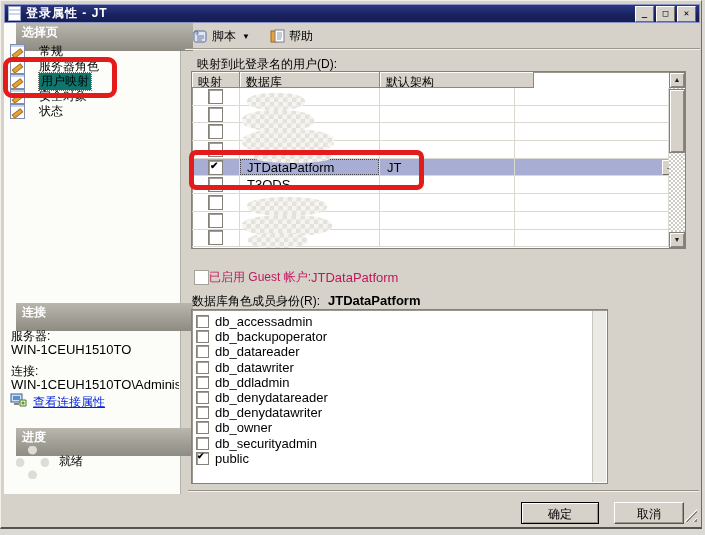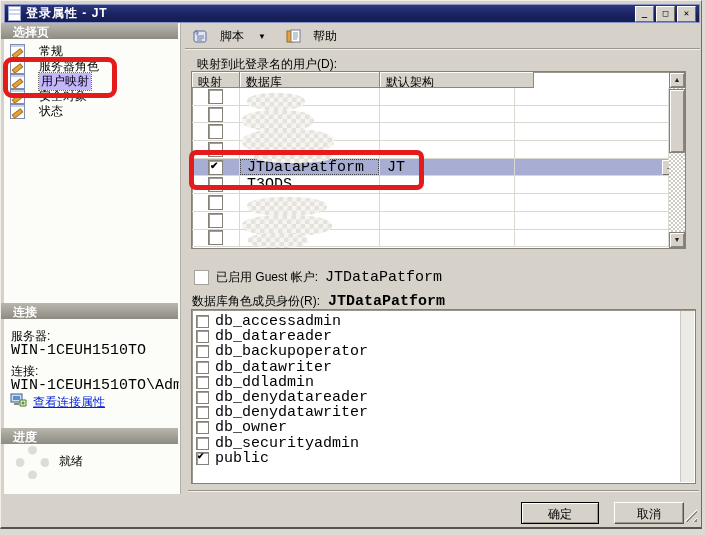--- a/index.html
+++ b/index.html
@@ -5,33 +5,33 @@
   html,body{margin:0;padding:0}
   .screen{position:relative;width:705px;height:535px;background:#dcdad4;font-family:"Liberation Sans",sans-serif;font-size:12px;color:#000;overflow:hidden}
   .dialog{position:absolute;left:0;top:0;width:702px;height:529px;background:#d6d2ca;border-top:1px solid #f2efe8;border-left:1px solid #f2efe8;border-right:1px solid #6e6b62;border-bottom:2px solid #55534c;box-sizing:border-box}
   
   .titlebar{position:absolute;left:3px;top:3px;width:696px;height:19px;background:linear-gradient(#2b3780,#19225f 60%,#151d52);display:flex;align-items:center;padding:0 3px;box-sizing:border-box;color:#fff;font-weight:bold;border:1px solid #8a93c4}
   .title-icon{width:11px;height:13px;background:linear-gradient(#fff 0 2px,#cfd6ea 2px 4px,#fff 4px 6px,#cfd6ea 6px 8px,#fff 8px);border:1px solid #9aa2c6;margin-right:5px}
   .title-text{flex:1;font-size:12px;letter-spacing:1px}
   .winbtn{width:17px;height:14px;background:#d6d2ca;border:1px solid #fff;border-right-color:#6e6b62;border-bottom-color:#6e6b62;margin-left:2px;font-size:9px;line-height:12px;text-align:center;color:#000;font-weight:bold;font-family:"DejaVu Sans Mono",monospace}
   
   .side-white{position:absolute;left:3px;top:22px;width:177px;height:471px;background:#fcfcf9;border-right:1px solid #b3b0a8;box-sizing:border-box}
-  .shead{position:absolute;left:0;width:177px;height:16px;background:linear-gradient(#b9b6ae,#8e8b83);color:#fff;font-weight:bold;font-size:12px;padding:1px 0 0 12px;box-sizing:border-box}
+  .shead{position:absolute;left:15px;width:177px;height:28px;background:linear-gradient(#b9b6ae,#8e8b83);color:#fff;font-weight:bold;font-size:12px;padding:1px 0 0 6px;box-sizing:border-box}
   .sideitem{position:absolute;left:9px;height:15px;display:flex;align-items:center;gap:14px;white-space:nowrap;cursor:default}
   .pgicon{width:13px;height:13px;background:#fff;border:1px solid #7f8cb0;position:relative;flex:0 0 auto;box-shadow:inset 0 2px 0 #c8d4ea}
   .pgicon::after{content:"";position:absolute;left:1px;top:6px;width:9px;height:3px;background:#e2a33e;border:1px solid #a8741f;transform:rotate(-38deg)}
-  .sideitem.selected .silabel{background:#c4b5fd;outline:1px dotted #6e6b62;padding:0 2px}
+  .sideitem.selected .silabel{background:#0f766e;outline:1px dotted #6e6b62;padding:0 2px}
   .conn-label{position:absolute;left:10px;white-space:nowrap}
-  .mono{font-family:Liberation Mono, monospace;font-size:15px}
+  .mono{font-family:Liberation Sans, sans-serif;font-size:13px}
   .link{position:absolute;left:32px;color:#0022dd;text-decoration:underline;cursor:pointer;white-space:nowrap}
   .linkicon{position:absolute;left:9px;width:17px;height:15px}
   .spinner{position:absolute;left:15px;top:445px;width:15px;height:15px;border:9px dotted #dedcd7;border-radius:50%}
   
   .toolbar{position:absolute;left:188px;top:25px;height:20px;display:flex;align-items:center;gap:14px}
-  .tbtn{display:flex;align-items:center;gap:12px;cursor:pointer;padding:1px 3px}
+  .tbtn{display:flex;align-items:center;gap:4px;cursor:pointer;padding:1px 3px}
   .tsep-line{position:absolute;left:184px;top:47px;width:515px;height:0;border-top:1px solid #9b988f;border-bottom:1px solid #f3f0e9}
   .caret{font-size:8px;margin-left:2px}
   
   .anno{position:absolute;border:5px solid #e41b1b;border-radius:9px;z-index:40;pointer-events:none}
   
   .maplabel{position:absolute;left:196px;top:55px}
   .tbl{position:absolute;left:190px;top:70px;width:495px;height:178px;background:#fff;border:1px solid #84817a;box-shadow:inset 1px 1px 0 #9a978e;box-sizing:border-box}
   .thead{display:flex;height:16px}
   .th{background:#d6d2ca;border-right:1px solid #8a877e;border-bottom:1px solid #8a877e;box-shadow:inset 1px 1px 0 #fdfbf5;box-sizing:border-box;padding:2px 0 0 6px;overflow:hidden;white-space:nowrap}
   .w-map{width:48px}.w-db{width:140px}.w-user{width:135px}.w-schema{width:154px}
@@ -44,23 +44,23 @@
   .cb{width:13px;height:13px;background:#fff;border:1px solid #84817a;box-shadow:inset 1px 1px 0 #a19e95,inset -1px -1px 0 #fff;position:relative;flex:0 0 auto}
   .cb.checked::after{content:"✔";position:absolute;left:1px;top:-1px;font-size:10px;font-weight:bold;color:#000}
   .cb.small{width:11px;height:11px}
   .cb.small.checked::after{font-size:9px;top:-2px;left:0}
   .browse{position:absolute;right:1px;top:1px;width:22px;height:15px;background:#d6d2ca;border:1px solid #fff;border-right-color:#6e6b62;border-bottom-color:#6e6b62;font-size:9px;line-height:11px;text-align:center;box-sizing:border-box}
   .vscroll{position:absolute;right:0;top:0;width:16px;height:176px;background-color:#cecbc4;background-image:linear-gradient(45deg,#fff 25%,transparent 25%,transparent 75%,#fff 75%),linear-gradient(45deg,#fff 25%,transparent 25%,transparent 75%,#fff 75%);background-size:4px 4px;background-position:0 0,2px 2px}
   .sbtn{position:absolute;left:0;width:16px;height:16px;background:#d6d2ca;border:1px solid #84817a;box-shadow:inset 1px 1px 0 #fff,inset -1px -1px 0 #8a877e;box-sizing:border-box;font-size:7px;text-align:center;line-height:13px;color:#222}
   .thumb{position:absolute;left:0;top:17px;width:16px;height:64px;background:#d6d2ca;border:1px solid #84817a;box-shadow:inset 1px 1px 0 #fff,inset -1px -1px 0 #8a877e;box-sizing:border-box}
   .blob{position:absolute;z-index:20;background-color:#f6f5f1;background-image:linear-gradient(45deg,rgba(214,210,202,.55) 25%,transparent 25%,transparent 75%,rgba(214,210,202,.55) 75%),linear-gradient(45deg,rgba(214,210,202,.55) 25%,transparent 25%,transparent 75%,rgba(214,210,202,.55) 75%);background-size:9px 9px;background-position:0 0,4.5px 4.5px;border-radius:45%;filter:blur(.6px)}
   
-  .guestrow{position:absolute;left:193px;top:268px;display:flex;align-items:center;gap:7px;color:#000000}
+  .guestrow{position:absolute;left:193px;top:268px;display:flex;align-items:center;color:#be185d}
   .roleslabel{position:absolute;left:191px;top:292px;display:flex;gap:8px;align-items:baseline}
-  .roles{position:absolute;left:190px;top:308px;width:505px;height:175px;background:#fff;border:1px solid #84817a;box-shadow:inset 1px 1px 0 #9a978e;box-sizing:border-box;padding:4px 16px 0 4px}
+  .roles{position:absolute;left:190px;top:308px;width:417px;height:175px;background:#fff;border:1px solid #84817a;box-shadow:inset 1px 1px 0 #9a978e;box-sizing:border-box;padding:4px 16px 0 4px}
   .role{display:flex;align-items:center;gap:6px;height:15.2px}
   .roles-scroll{position:absolute;right:1px;top:1px;width:13px;height:171px;background:#eceae5;border-left:1px solid #c9c6bf}
   
   .groove{position:absolute;left:187px;top:489px;width:511px;height:0;border-top:1px solid #94918a;border-bottom:1px solid #f5f2ec}
   .btn{position:absolute;top:501px;height:22px;background:#d6d2ca;text-align:center;padding-top:3px;box-sizing:border-box;cursor:pointer}
   .btn.raised{border:1px solid #fff;border-right-color:#55534c;border-bottom-color:#55534c;box-shadow:inset -1px -1px 0 #9a978e}
   .btn.default{border:1px solid #000;box-shadow:inset 1px 1px 0 #fff,inset -1px -1px 0 #9a978e}
   .grip{position:absolute;right:4px;bottom:5px;width:13px;height:13px;background:repeating-linear-gradient(135deg,transparent 0 3px,#fcfaf4 3px 4px,#8a877e 4px 6px);clip-path:polygon(100% 0,100% 100%,0 100%)}
 </style>
 </head>
@@ -262,25 +262,25 @@
       <span class="mono" style="font-weight:bold">JTDataPatform</span>
     </div>
 
     <div class="roles">
       <div class="role">
           <span class="cb small"></span>
           <span class="mono">db_accessadmin</span>
         </div>
       <div class="role">
           <span class="cb small"></span>
+          <span class="mono">db_backupoperator</span>
+        </div>
+      <div class="role">
+          <span class="cb small"></span>
           <span class="mono">db_datareader</span>
-        </div>
-      <div class="role">
-          <span class="cb small"></span>
-          <span class="mono">db_backupoperator</span>
         </div>
       <div class="role">
           <span class="cb small"></span>
           <span class="mono">db_datawriter</span>
         </div>
       <div class="role">
           <span class="cb small"></span>
           <span class="mono">db_ddladmin</span>
         </div>
       <div class="role">

